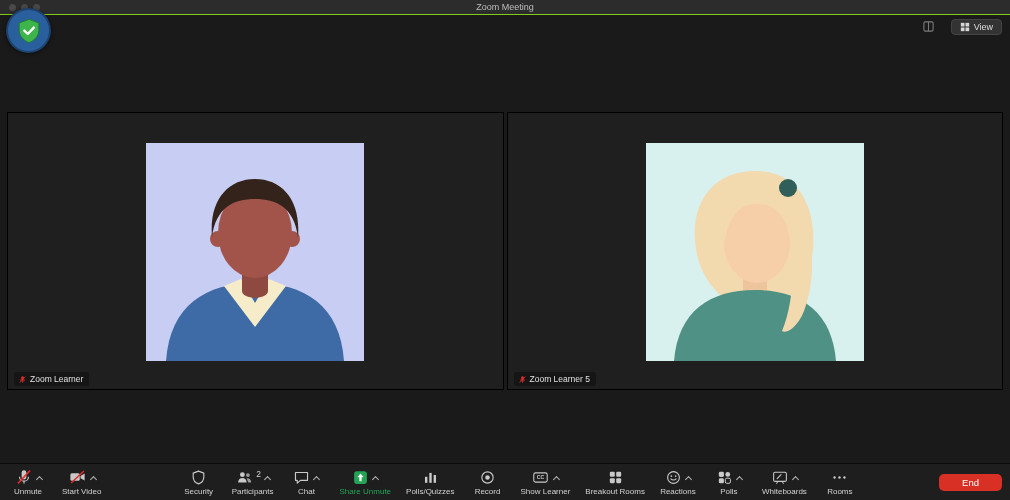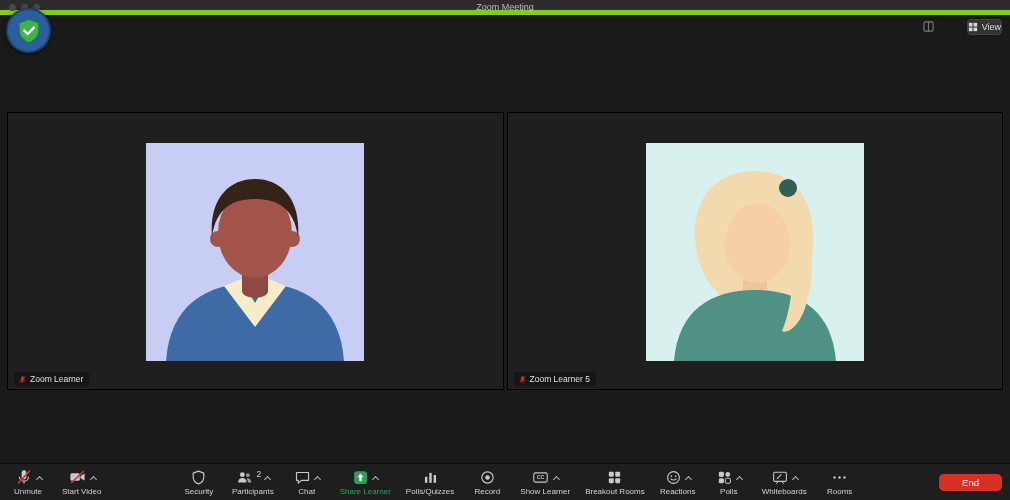--- a/index.html
+++ b/index.html
@@ -7,36 +7,36 @@
   body {
     position:relative;
     background:#1a1a1a;
     font-family:"Liberation Sans", sans-serif;
     -webkit-font-smoothing:antialiased;
   }
 
   
   .titlebar {
     position:absolute; top:0; left:0; right:0; height:15px;
-    background:#2c2c2c; border-bottom:5px solid #84cc16;
+    background:#2c2c2c; border-bottom:1px solid #84cc16;
   }
   .traffic { position:absolute; left:9px; top:4px; display:flex; gap:5px; }
   .traffic span { width:7px; height:7px; border-radius:50%; background:#494949; display:block; }
   .win-title {
     position:absolute; left:0; right:0; top:0; height:15px;
     text-align:center; font-size:9px; line-height:15px; color:#bdbdbd;
   }
 
   
   .mini-icon { position:absolute; right:76px; top:21px; width:11px; height:11px; opacity:.75; cursor:default; }
   .view-btn {
     position:absolute; right:8px; top:19px;
     display:flex; align-items:flex-end; gap:4px;
     background:#333333; border:1px solid #444; border-radius:4px;
-    padding:2px 0; color:#dedede; font-size:9px; cursor:default;
+    padding:2px 8px; color:#dedede; font-size:9px; cursor:default;
   }
 
   
   .shield-badge {
     position:absolute; left:6px; top:8px; width:45px; height:45px;
     border-radius:50%; background:var(--badge-blue,#2a5f9e);
     border:2px solid rgba(0,0,0,.3);
     display:flex; align-items:center; justify-content:center;
     box-shadow:0 1px 4px rgba(0,0,0,.5);
   }
@@ -241,21 +241,21 @@
     </div>
 
     <div class="tool-btn">
       <div class="icon-row">
         <svg width="17" height="17" viewBox="0 0 24 24">
           <rect x="3" y="3" width="18" height="18" rx="4" style="fill:var(--accent-green)"></rect>
           <path d="M12 6.5 L16.4 11.6 H13.6 V17.2 H10.4 V11.6 H7.6 Z" fill="#ffffff"></path>
         </svg>
         <span class="caret"></span>
       </div>
-      <span class="tool-label green">Share Learner</span>
+      <span class="tool-label green">Share Unmute</span>
     </div>
 
     <div class="tool-btn">
       <div class="icon-row">
         <svg width="17" height="17" viewBox="0 0 24 24">
           <rect x="4.2" y="11" width="3.4" height="8.5" fill="#c9c9c9"></rect>
           <rect x="10.3" y="5.5" width="3.4" height="14" fill="#c9c9c9"></rect>
           <rect x="16.4" y="8.5" width="3.4" height="11" fill="#c9c9c9"></rect>
         </svg>
       </div>

